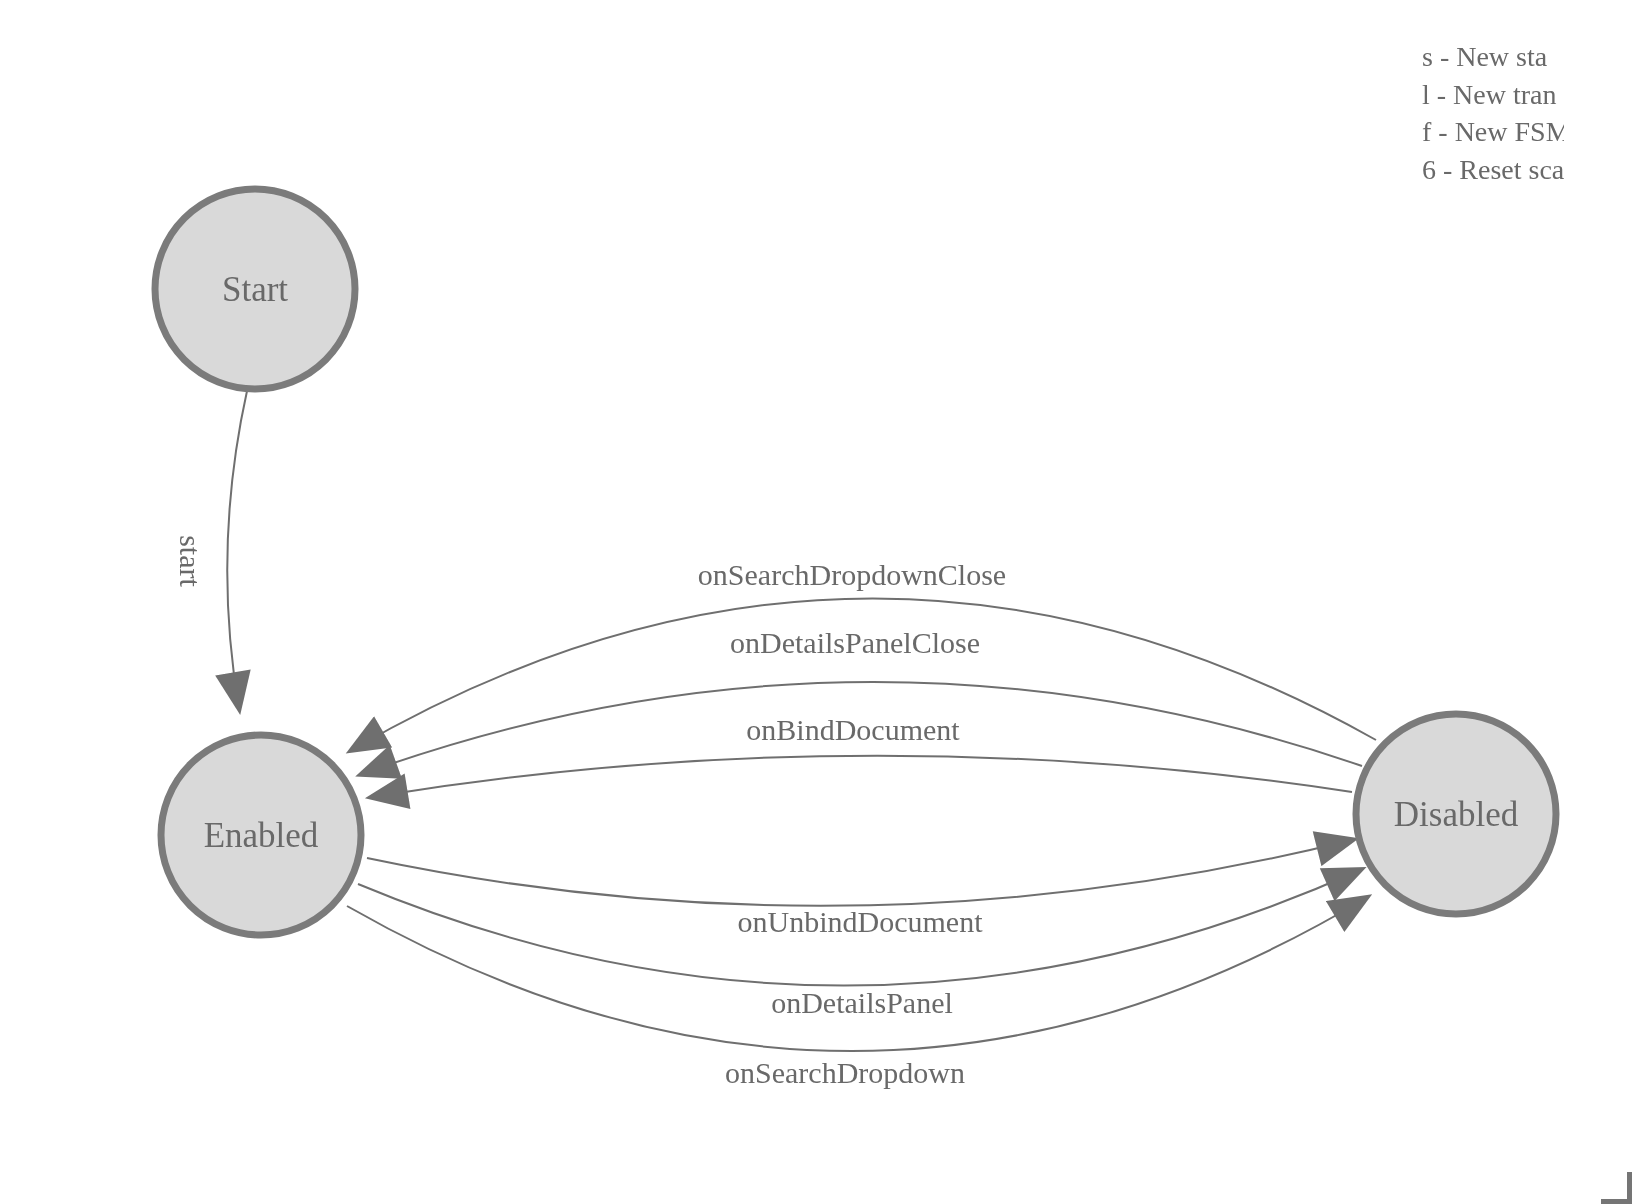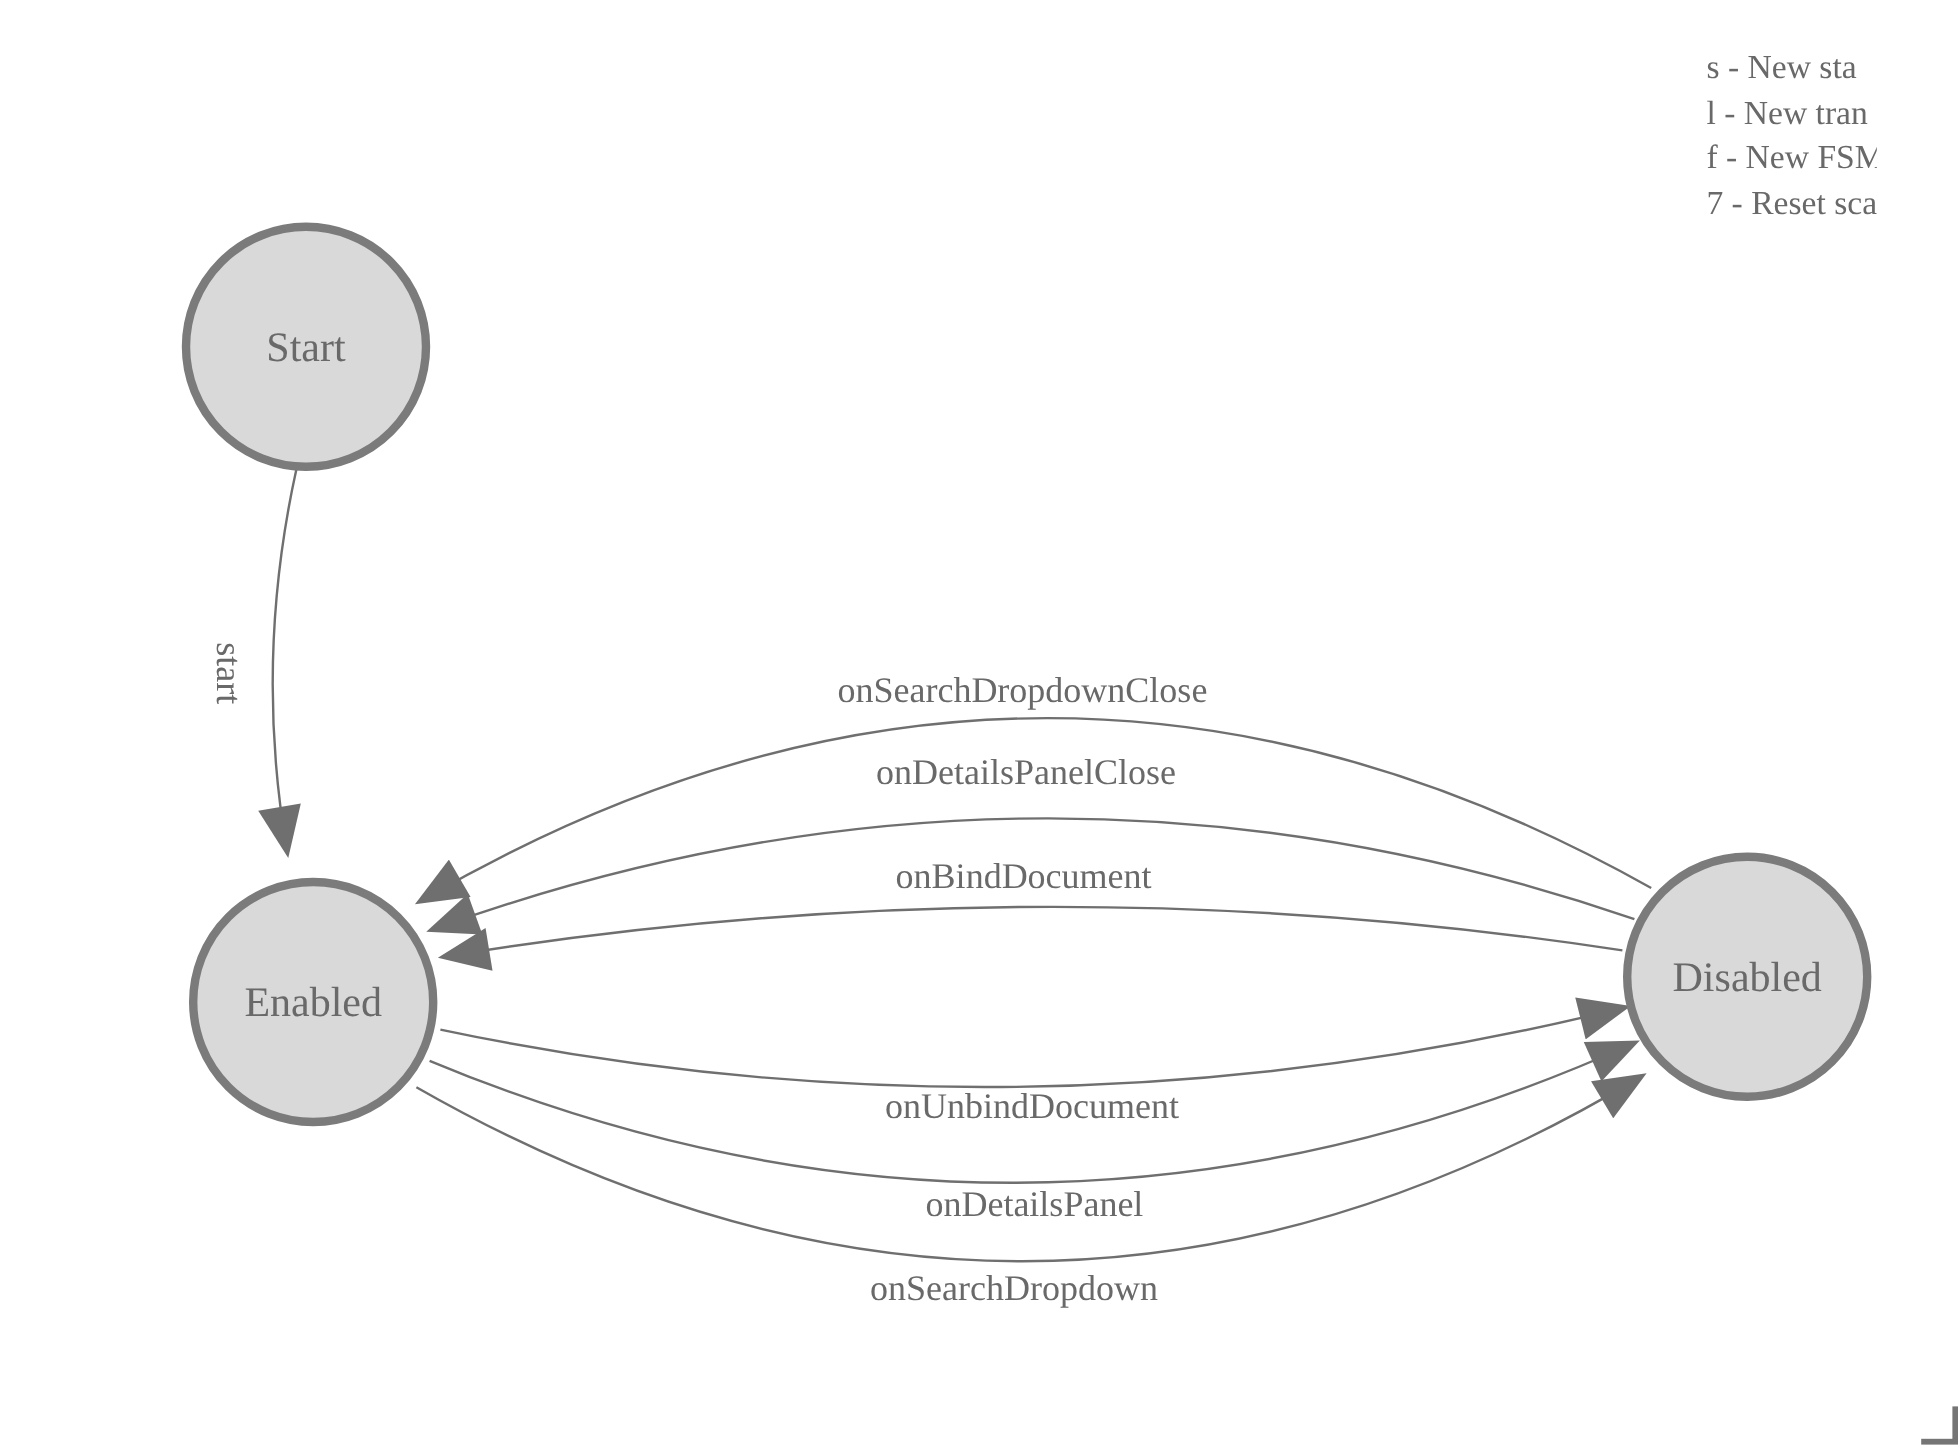--- a/index.html
+++ b/index.html
@@ -125,16 +125,16 @@
     <g>
       <rect class="corner-mark" x="1627" y="1172" width="5" height="31"></rect>
       <rect class="corner-mark" x="1601" y="1199" width="31" height="5"></rect>
     </g>
   </svg>
 
   <div id="legend">
     <div>s - New sta</div>
     <div>l - New tran</div>
     <div>f - New FSM</div>
-    <div>7 - Reset sca</div>
+    <div>6 - Reset sca</div>
   </div>
 
 </div>
 
 </body></html>

